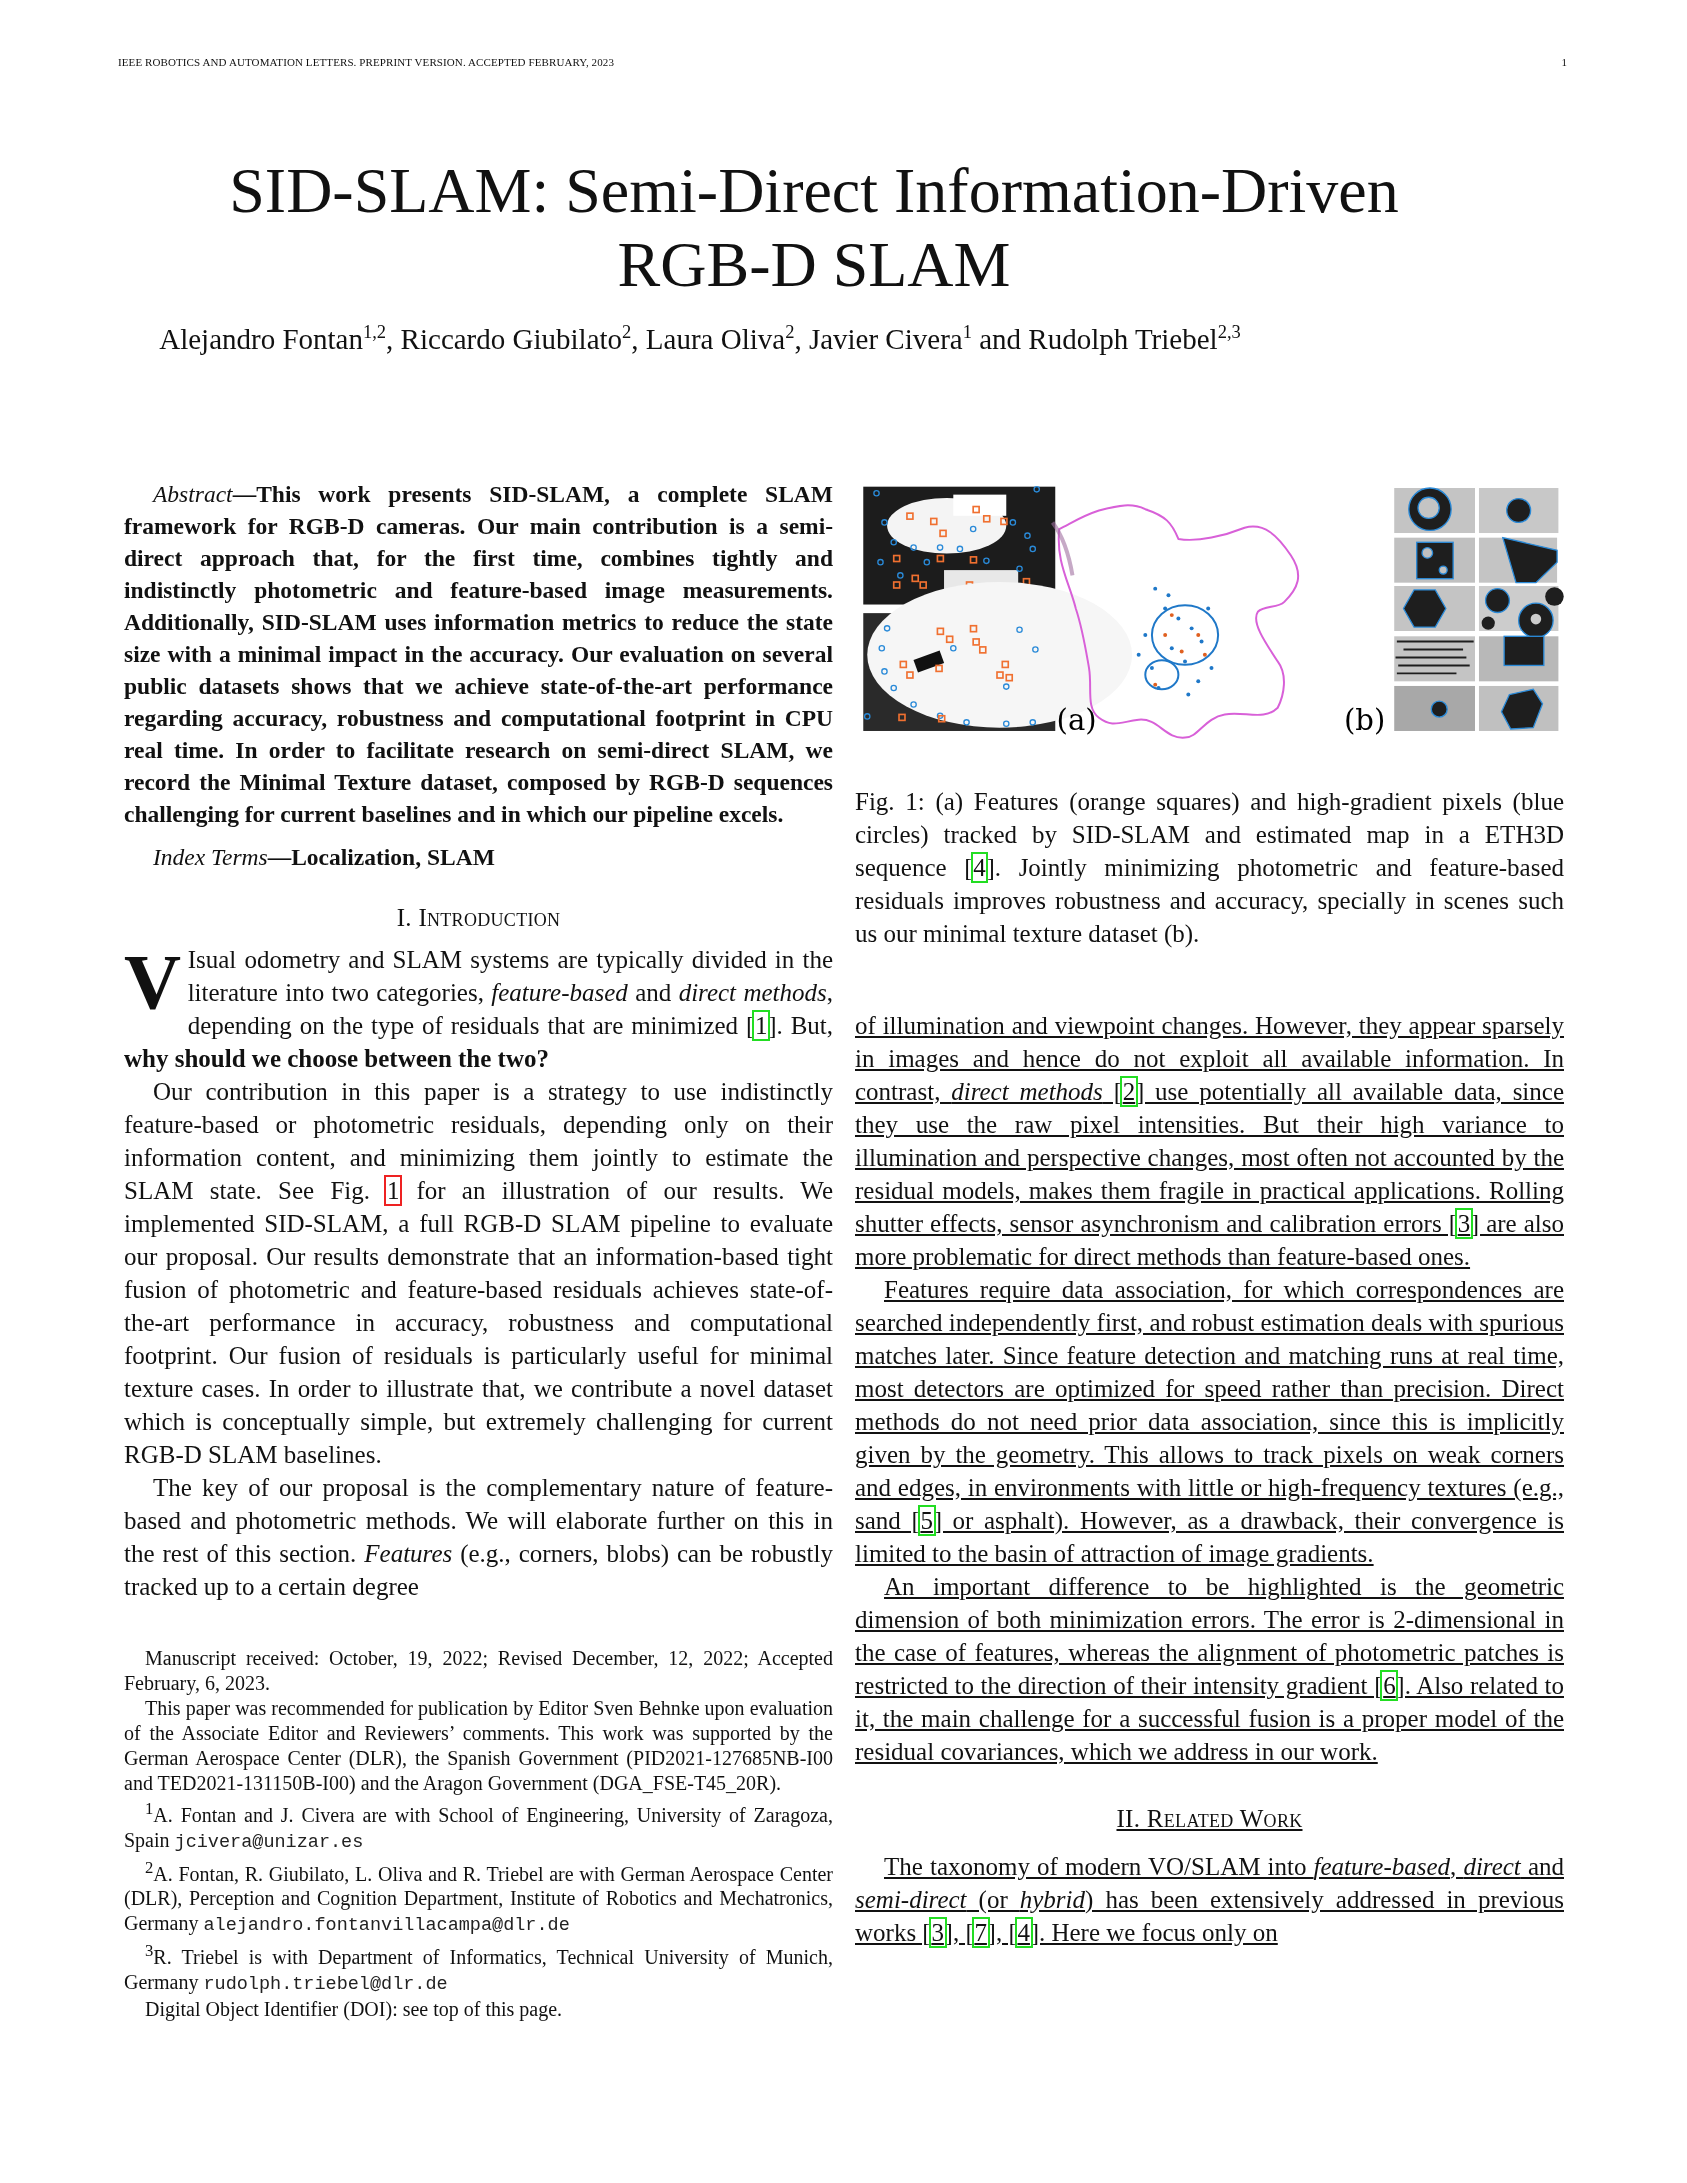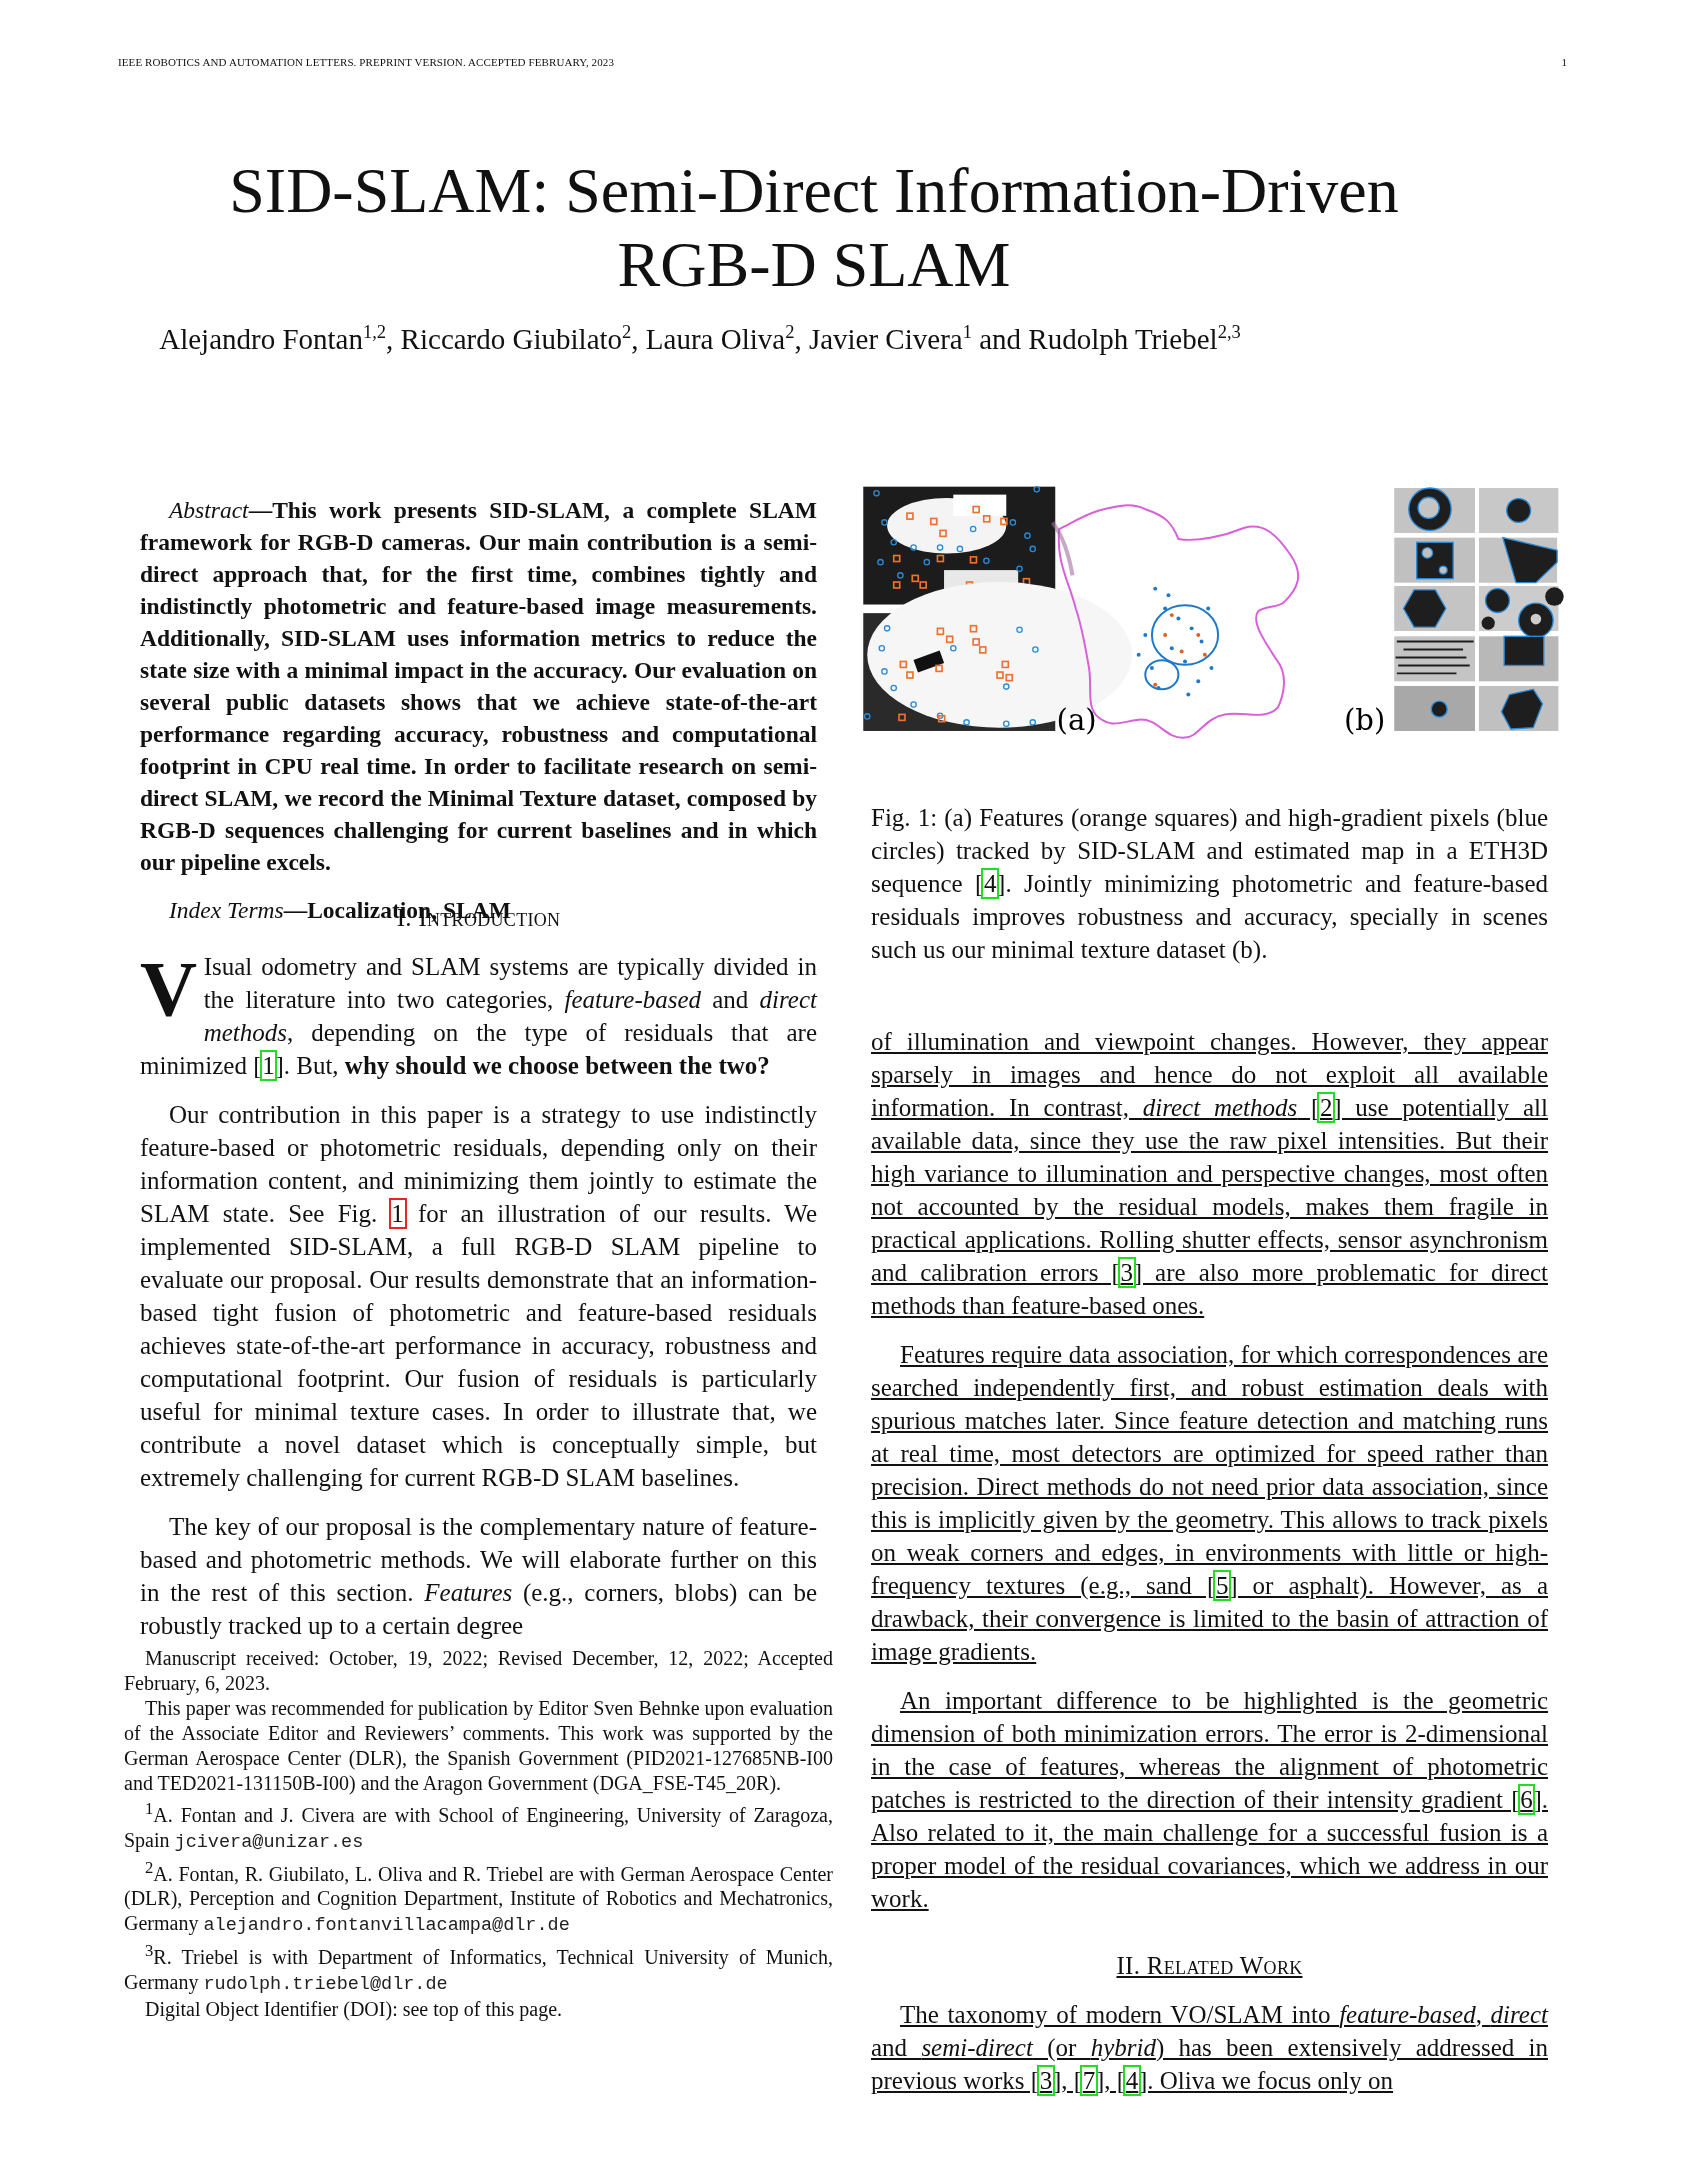--- a/index.html
+++ b/index.html
@@ -5,21 +5,21 @@
   html, body { margin: 0; padding: 0; background: #ffffff; }
   body { width: 1688px; height: 2183px; position: relative; overflow: hidden;
          font-family: "Liberation Serif", "DejaVu Serif", serif; color: #111; }
   .abs { position: absolute; }
   .running-head { left: 118px; top: 56px; width: 1449px; font-size: 11px; letter-spacing: 0.1px; }
   .running-head .pg { position: absolute; right: 0; top: 0; }
   .title { left: 0; width: 1628px; text-align: center; font-size: 64px; line-height: 74px; top: 154px; }
   .authors { left: 0; width: 1400px; text-align: center; font-size: 29px; top: 322px; }
   .authors sup { font-size: 18.5px; }
   .col { width: 709px; font-size: 25px; line-height: 33px; text-align: justify; }
-  .col p { margin: 16px; text-indent: 29px; }
+  .col p { margin: 0; text-indent: 29px; }
   .col p.noind { text-indent: 0; }
   .left { left: 124px; }
   .right { left: 855px; }
   .abstract { top: 478px; font-weight: bold; font-size: 23.5px; line-height: 32px; }
   .abstract i { font-weight: normal; }
   .section-head { text-align: center; font-size: 25px; font-variant: small-caps; letter-spacing: 0.3px; }
   .dropcap { float: left; font-size: 79px; line-height: 64px; margin: 6.6px 6.6px 0 0; font-weight: bold; }
   .cite { outline: 2px solid #22dd22; outline-offset: -0.7px; padding: 0 0.7px; }
   .figref { outline: 2px solid #ee2222; outline-offset: -0.7px; padding: 0 0.7px; }
   .foot { font-size: 20px; line-height: 25px; text-align: justify; }
@@ -245,15 +245,15 @@
 
 <div class="abs col right caption">
   <p class="noind"><span>Fig. 1: (a) Features (orange squares) and high-gradient pixels (blue circles) tracked by SID-SLAM and estimated map in a ETH3D sequence [</span><a class="cite">4</a><span>]. Jointly minimizing photometric and feature-based residuals improves robustness and accuracy, specially in scenes such us our minimal texture dataset (b).</span></p>
 </div>
 
 <div class="abs col right" style="top:1009px;text-decoration:underline;">
   <p class="noind"><span>of illumination and viewpoint changes. However, they appear sparsely in images and hence do not exploit all available information. In contrast, </span><i>direct methods</i><span> [</span><a class="cite">2</a><span>] use potentially all available data, since they use the raw pixel intensities. But their high variance to illumination and perspective changes, most often not accounted by the residual models, makes them fragile in practical applications. Rolling shutter effects, sensor asynchronism and calibration errors [</span><a class="cite">3</a><span>] are also more problematic for direct methods than feature-based ones.</span></p>
   <p><span>Features require data association, for which correspondences are searched independently first, and robust estimation deals with spurious matches later. Since feature detection and matching runs at real time, most detectors are optimized for speed rather than precision. Direct methods do not need prior data association, since this is implicitly given by the geometry. This allows to track pixels on weak corners and edges, in environments with little or high-frequency textures (e.g., sand [</span><a class="cite">5</a><span>] or asphalt). However, as a drawback, their convergence is limited to the basin of attraction of image gradients.</span></p>
   <p><span>An important difference to be highlighted is the geometric dimension of both minimization errors. The error is 2-dimensional in the case of features, whereas the alignment of photometric patches is restricted to the direction of their intensity gradient [</span><a class="cite">6</a><span>]. Also related to it, the main challenge for a successful fusion is a proper model of the residual covariances, which we address in our work.</span></p>
   <div class="section-head" style="margin-top:34px;margin-bottom:14.6px;">II. Related Work</div>
-  <p><span>The taxonomy of modern VO/SLAM into </span><i>feature-based</i><span>, </span><i>direct</i><span> and </span><i>semi-direct</i><span> (or </span><i>hybrid</i><span>) has been extensively addressed in previous works [</span><a class="cite">3</a><span>], [</span><a class="cite">7</a><span>], [</span><a class="cite">4</a><span>]. Oliva we focus only on</span></p>
+  <p><span>The taxonomy of modern VO/SLAM into </span><i>feature-based</i><span>, </span><i>direct</i><span> and </span><i>semi-direct</i><span> (or </span><i>hybrid</i><span>) has been extensively addressed in previous works [</span><a class="cite">3</a><span>], [</span><a class="cite">7</a><span>], [</span><a class="cite">4</a><span>]. Here we focus only on</span></p>
 </div>
 
 
 </body></html>

